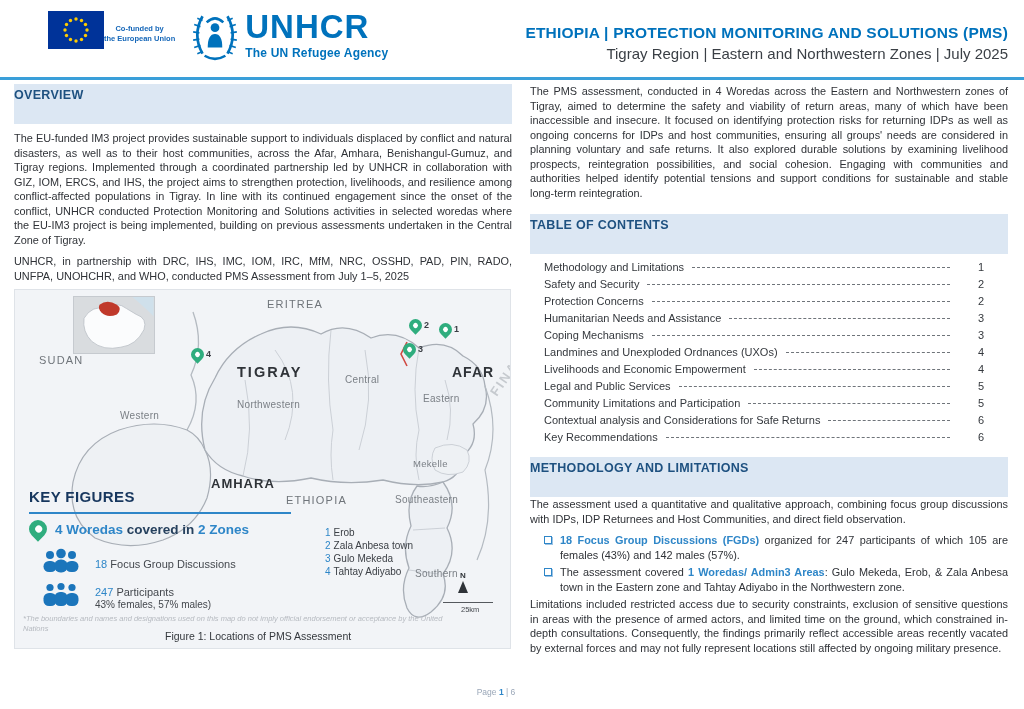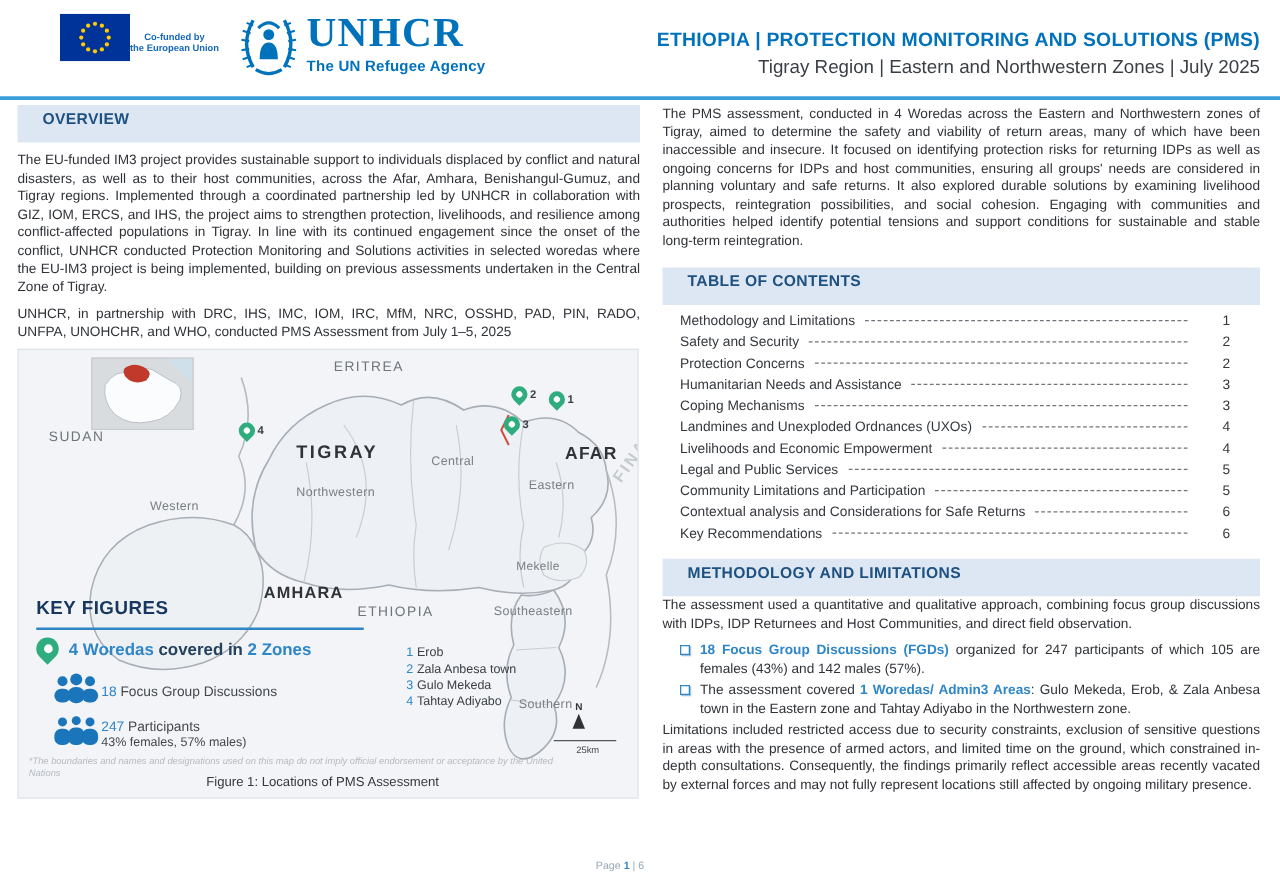--- a/index.html
+++ b/index.html
@@ -7,31 +7,31 @@
   .page {
     position:relative; width:1024px; height:709px; background:#fff;
     font-family:"Liberation Sans", sans-serif; color:#2f3237; overflow:hidden;
   }
   
   .logos { position:absolute; left:48px; top:8px; display:flex; align-items:flex-start; gap:14px; }
   .eu-block { display:flex; flex-direction:row; align-items:center; padding-top:3px; }
   .eu-caption { font-size:7.5px; font-weight:bold; color:#1466b8; text-align:center; line-height:1.25; margin-top:3px; }
   .unhcr-block { display:flex; align-items:flex-start; gap:4px; margin-top:2px; }
   .unhcr-text { display:flex; flex-direction:column; }
-  .unhcr-name { font-size:33px; font-weight:bold; color:#0072BC; letter-spacing:1px; line-height:1.05;font-family:Liberation Serif, serif; }
+  .unhcr-name { font-size:33px; font-weight:bold; color:#0072BC; letter-spacing:1px; line-height:1.05; }
   .unhcr-tagline { font-size:12px; font-weight:bold; color:#0072BC; margin-top:1px; letter-spacing:.2px; }
   .title-block { position:absolute; right:16px; top:24px; text-align:right; }
   .doc-title { font-size:15.5px; font-weight:bold; color:#0072BC; letter-spacing:.2px; }
   .doc-subtitle { font-size:15px; color:#3a3f45; margin-top:3px; }
   .header-rule { position:absolute; left:0; top:77px; width:1024px; height:3px; background:#3a9fd9; }
   
   .col-left  { position:absolute; left:14px;  top:84px; width:498px; }
   .col-right { position:absolute; left:530px; top:84px; width:478px; }
-  .section-bar { height:30px; background:#dce7f3; color:#1E5180; font-size:12.5px; font-weight:bold;
-                 line-height:22px; padding-left:20px; letter-spacing:.3px; }
+  .section-bar { height:40px; background:#dce7f3; color:#1E5180; font-size:12.5px; font-weight:bold;
+                 line-height:22px; padding-left:0; letter-spacing:.3px; }
   .body-text { font-size:10.9px; line-height:1.33; text-align:justify; color:#2f3237; }
   .col-left .body-text { margin-top:7px; }
   .para-gap { margin-top:8px; }
   
   .map-panel { position:relative; margin-top:6px; width:497px; height:360px;
                background:#f2f4f7; border:1px solid #dfe3e8; overflow:hidden; }
   .map-svg { position:absolute; left:0; top:0; }
   .map-label { position:absolute; color:#7a7f85; font-size:10px; letter-spacing:.3px; white-space:nowrap; }
   .map-label.country { font-size:11px; color:#6f747a; letter-spacing:1.2px; }
   .map-label.big { font-weight:bold; color:#2f3338; }
@@ -63,21 +63,21 @@
   .pin-num { font-size:9px; font-weight:bold; color:#3a3e44; margin-top:1px; }
   
   .kf-heading { position:absolute; left:14px; top:198px; font-size:15px; font-weight:bold; color:#17375E; letter-spacing:.4px; }
   .kf-rule { position:absolute; left:14px; top:222px; width:262px; border-top:2px solid #2E86C8; }
   .kf-woredas { position:absolute; left:14px; top:230px; display:flex; align-items:center; gap:8px; }
   .kf-woredas .pin-big { width:18px; height:18px; background:#2FAD7E; border-radius:50% 50% 50% 0;
                 transform:rotate(-45deg); position:relative; flex:none; }
   .kf-woredas .pin-big::after { content:""; position:absolute; width:7px; height:7px; left:5.5px; top:5.5px; background:#fff; border-radius:50%; }
   .kf-woredas-text { font-size:13.5px; font-weight:bold; color:#26415e; }
   .kf-woredas-text .blue { color:#2E86C8; }
-  .kf-row { position:absolute; display:flex; align-items:center; gap:0;justify-content:center; }
+  .kf-row { position:absolute; display:flex; align-items:center; gap:14px;justify-content:center; }
   .kf-row-fgd { left:26px; top:258px; }
   .kf-row-part { left:26px; top:292px; }
   .kf-stat-text { font-size:11px; color:#44484e; }
   .kf-stat-text .blue { color:#2E86C8; }
   .kf-detail { font-size:10px; color:#44484e; margin-top:1px; }
   .legend { position:absolute; left:310px; top:236px; }
   .legend-row { font-size:10px; line-height:13px; color:#3c4046; white-space:nowrap; }
   .legend-row .num { color:#2E86C8; margin-right:3px; }
   
   .north { position:absolute; left:440px; top:282px; text-align:center; width:16px; }

